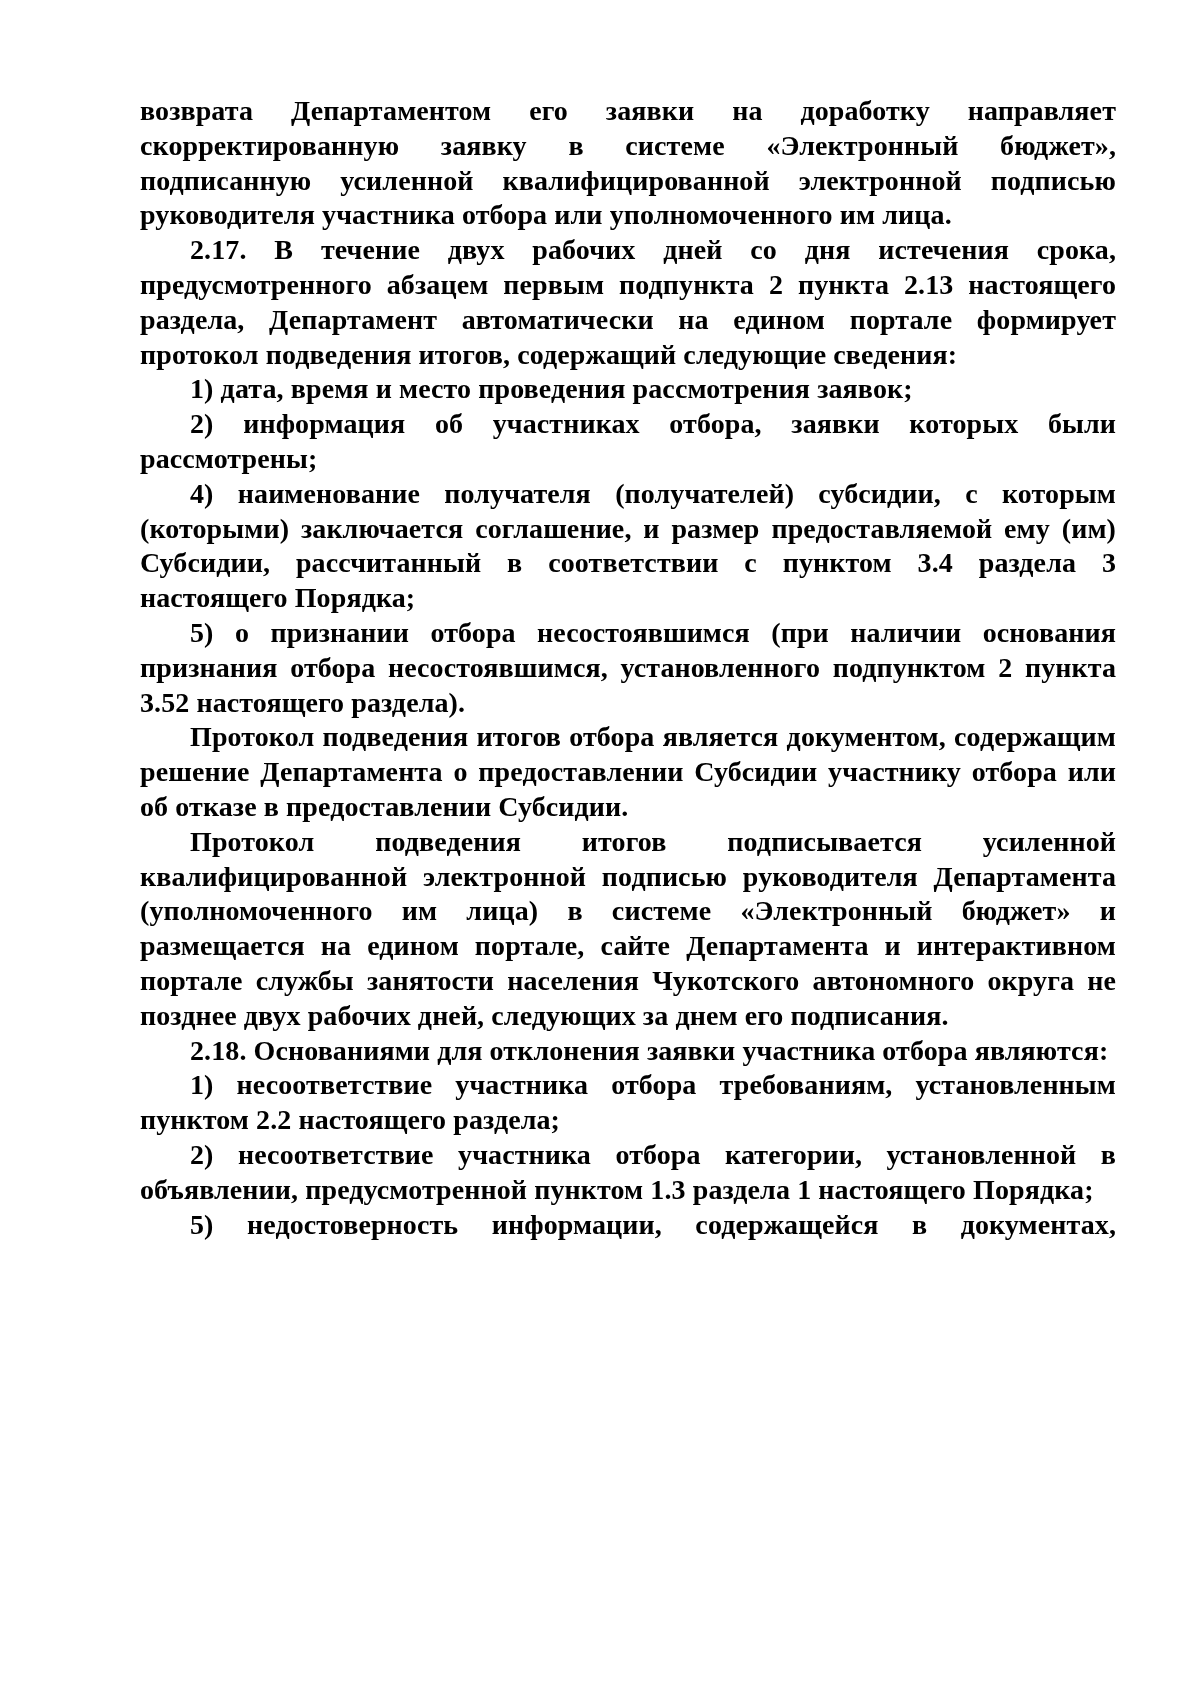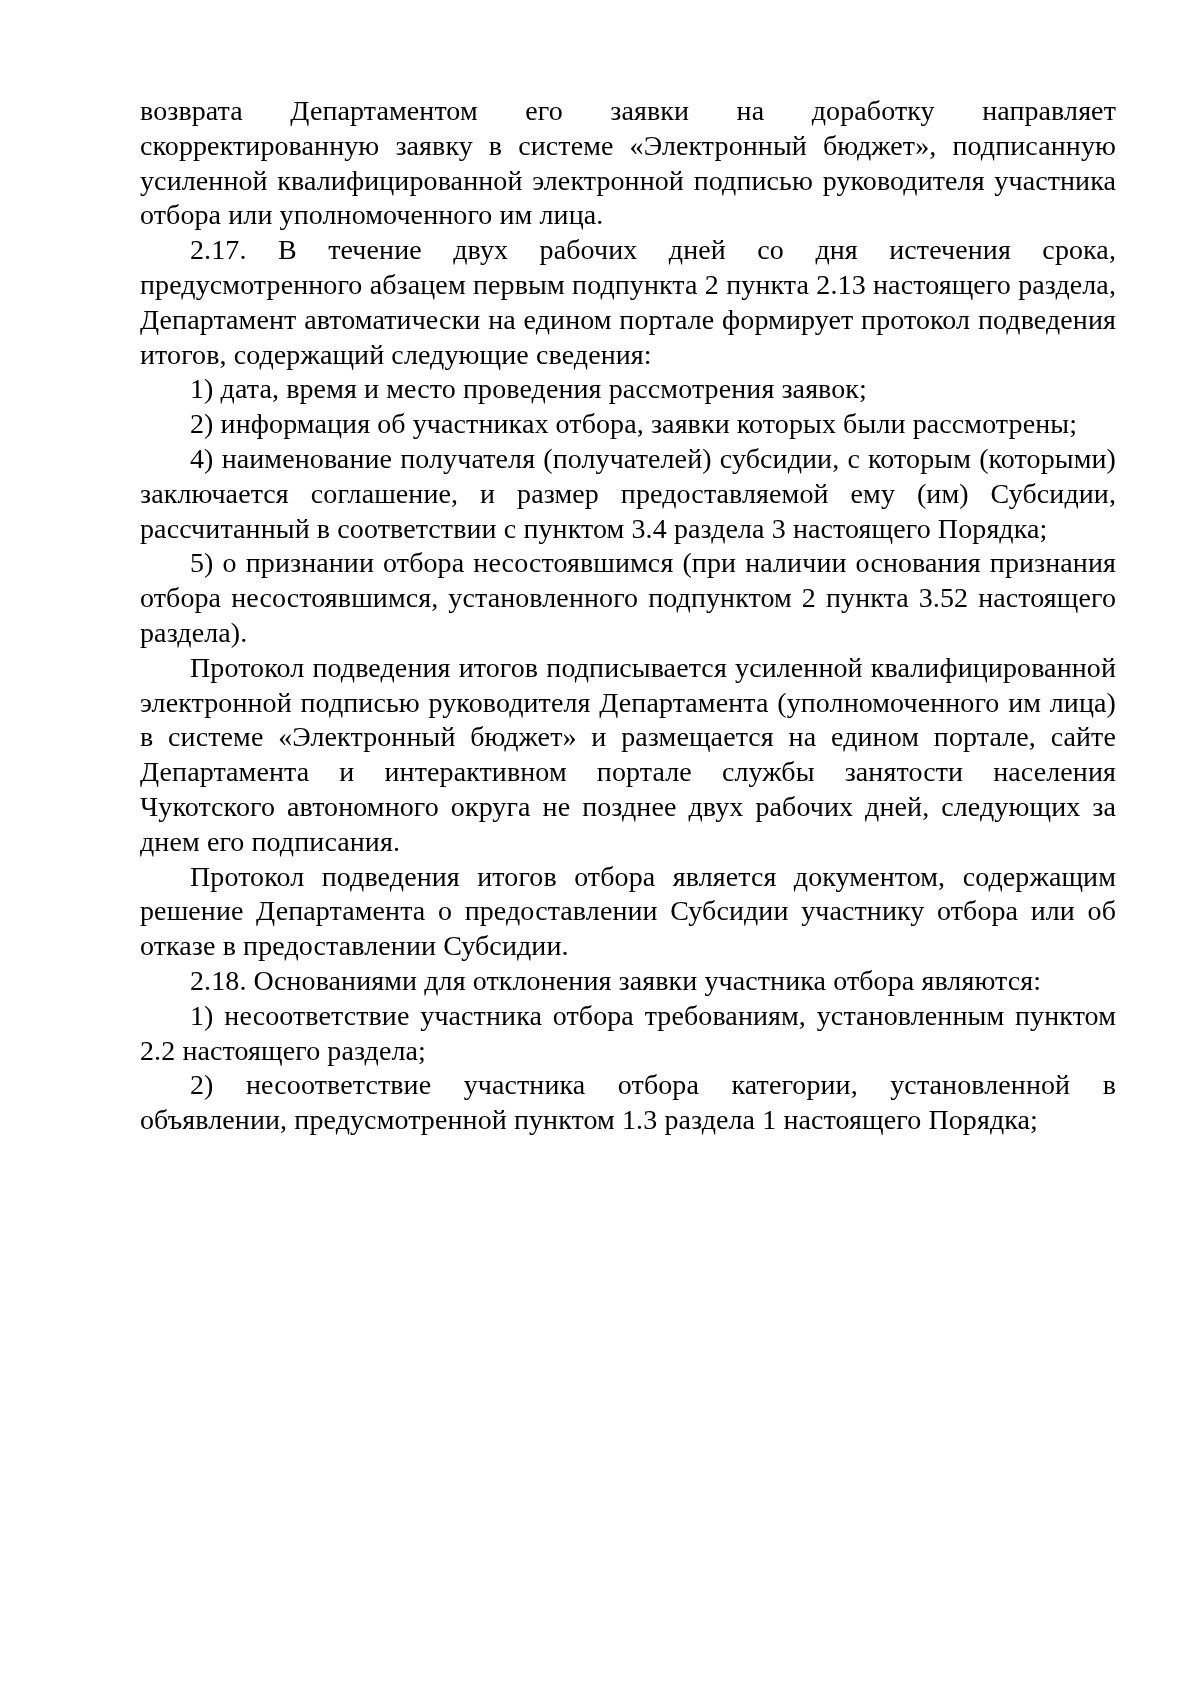--- a/index.html
+++ b/index.html
@@ -22,38 +22,40 @@
     font-family: "Liberation Serif", "DejaVu Serif", serif;
     font-size: 28px;
     line-height: 34.8px;
     color: #000000;
     text-align: justify;
     letter-spacing: 0.1px;
   }
   .text-block p {
     margin: 0;
     padding: 0;
+    font-weight: bold;
   }
   .text-block p.indent {
     text-indent: 50px;
   }
   .text-block p.justify-last {
     text-align-last: justify;
   }
 </style>
 </head>
 <body>
 
 <div class="page">
   <div class="text-block">
     <p>возврата Департаментом его заявки на доработку направляет скорректированную заявку в системе «Электронный бюджет», подписанную усиленной квалифицированной электронной подписью руководителя участника отбора или уполномоченного им лица.</p>
     <p class="indent">2.17. В течение двух рабочих дней со дня истечения срока, предусмотренного абзацем первым подпункта 2 пункта 2.13 настоящего раздела, Департамент автоматически на едином портале формирует протокол подведения итогов, содержащий следующие сведения:</p>
     <p class="indent">1) дата, время и место проведения рассмотрения заявок;</p>
     <p class="indent">2) информация об участниках отбора, заявки которых были рассмотрены;</p>
     <p class="indent">4) наименование получателя (получателей) субсидии, с которым (которыми) заключается соглашение, и размер предоставляемой ему (им) Субсидии, рассчитанный в соответствии с пунктом 3.4 раздела 3 настоящего Порядка;</p>
     <p class="indent">5) о признании отбора несостоявшимся (при наличии основания признания отбора несостоявшимся, установленного подпунктом 2 пункта 3.52 настоящего раздела).</p>
+    <p class="indent">Протокол подведения итогов отбора является документом, содержащим решение Департамента о предоставлении Субсидии участнику отбора или об отказе в предоставлении Субсидии.</p>
     <p class="indent">Протокол подведения итогов подписывается усиленной квалифицированной электронной подписью руководителя Департамента (уполномоченного им лица) в системе «Электронный бюджет» и размещается на едином портале, сайте Департамента и интерактивном портале службы занятости населения Чукотского автономного округа не позднее двух рабочих дней, следующих за днем его подписания.</p>
-    <p class="indent">Протокол подведения итогов отбора является документом, содержащим решение Департамента о предоставлении Субсидии участнику отбора или об отказе в предоставлении Субсидии.</p>
     <p class="indent">2.18. Основаниями для отклонения заявки участника отбора являются:</p>
     <p class="indent">1) несоответствие участника отбора требованиям, установленным пунктом 2.2 настоящего раздела;</p>
     <p class="indent">2) несоответствие участника отбора категории, установленной в объявлении, предусмотренной пунктом 1.3 раздела 1 настоящего Порядка;</p>
+    <p class="indent justify-last">5) недостоверность информации, содержащейся в документах,</p>
   </div>
 </div>
 
 </body></html>

